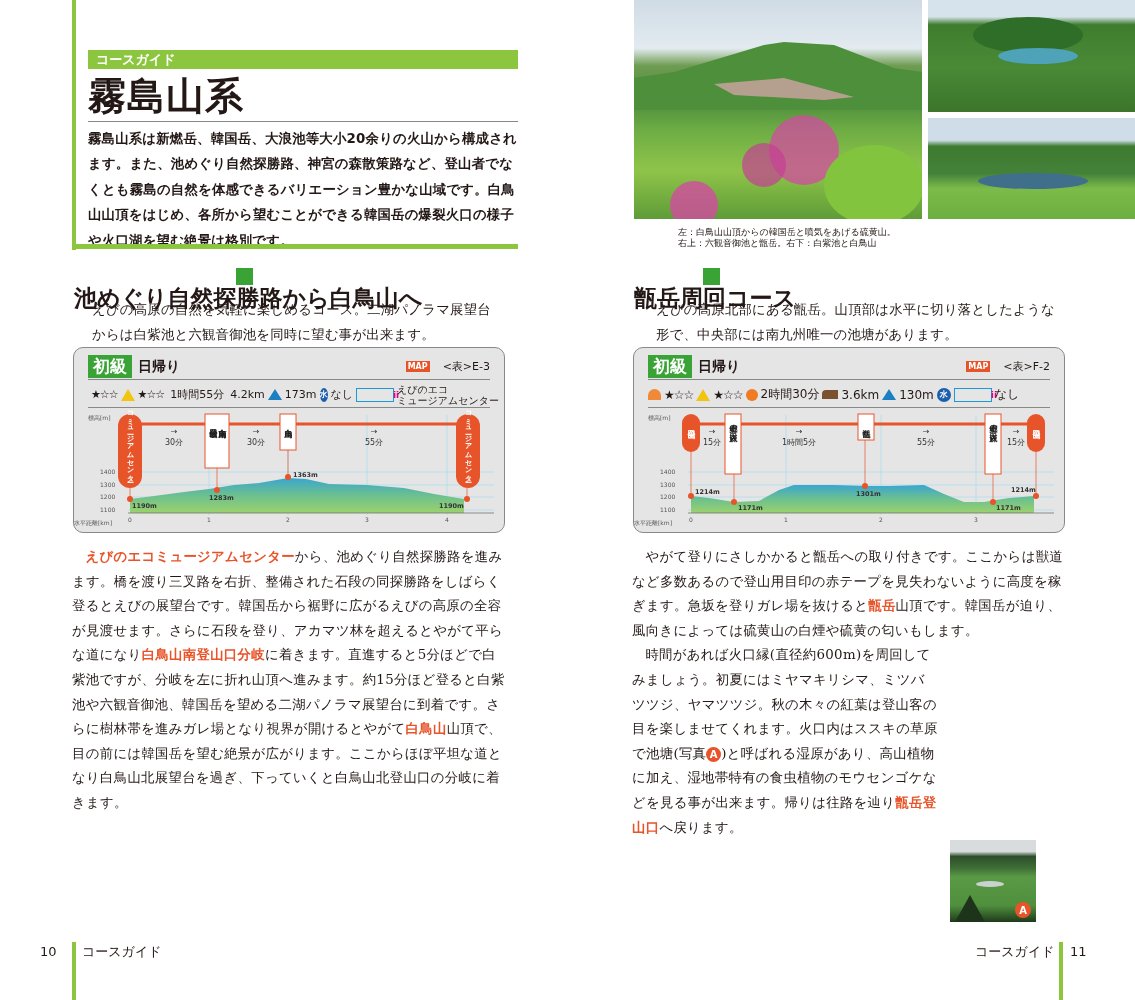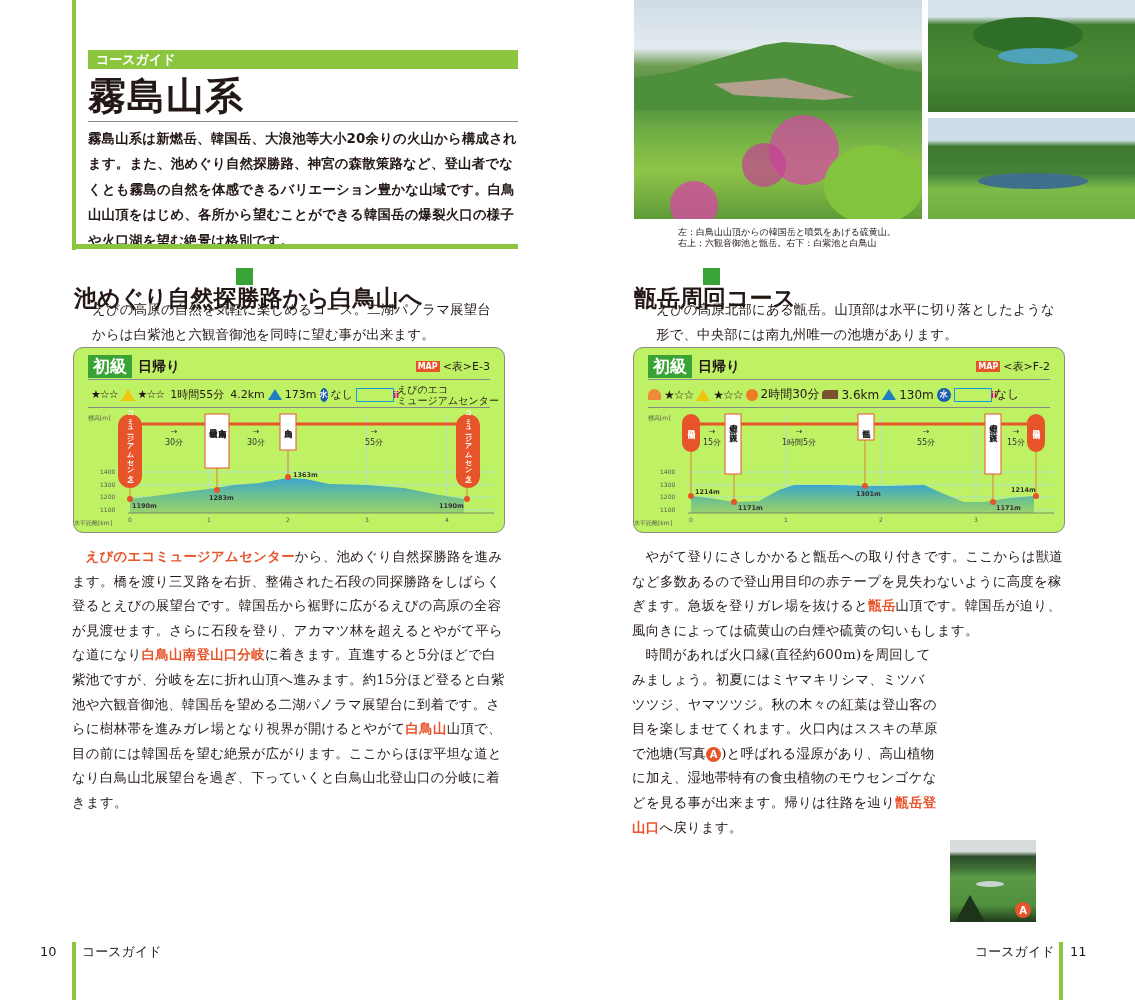--- a/index.html
+++ b/index.html
@@ -20,25 +20,25 @@
   .main-title { left: 88px; top: 72px; font-size: 38px; font-weight: bold; letter-spacing: 1px; line-height: 48px; }
   .title-rule { left: 88px; top: 121px; width: 430px; height: 1px; background: #888; }
   .intro-text { left: 88px; top: 126px; width: 432px; font-size: 13.4px; font-weight: bold; line-height: 25.4px; letter-spacing: 0.2px; }
 
   
   .sec-head { font-size: 23px; font-weight: bold; line-height: 26px; display: flex; align-items: center; flex-direction: column; }
   .sec-head .sq { width: 17px; height: 17px; background: #3aa335; margin-right: 8px; display: inline-block; }
   .sec-lead { font-size: 13.4px; line-height: 24.5px; letter-spacing: 0.2px; }
 
   
-  .card { border: 1.5px solid #888; border-radius: 10px; background: #bef264; }
+  .card { border: 1.5px solid #888; border-radius: 10px; background: #e5e5e5; }
   .card-top { position: absolute; left: 14px; top: 6px; right: 14px; height: 26px; display: flex; align-items: center; border-bottom: 1px solid #888; }
   .level-badge { background: #3aa335; color: #fff; font-weight: bold; font-size: 17px; padding: 0 5px; line-height: 23px; margin-right: 6px; }
   .trip-type { font-size: 14px; font-weight: bold; }
-  .map-ref { margin-left: auto; font-size: 11px; display: flex; align-items: center; gap: 3px; }
+  .map-ref { margin-left: auto; font-size: 11px; display: flex; align-items: center; gap: 13px; }
   .map-badge { background: #e8542a; color: #fff; font-size: 8px; font-weight: bold; padding: 1px 2px; }
   .card-stats { position: absolute; left: 14px; top: 34px; right: 14px; height: 26px; display: flex; align-items: center; border-bottom: 1px solid #888; font-size: 11px; gap: 3px; white-space: nowrap; }
   .ico-shoulder { width: 13px; height: 11px; background: #ef8a3a; border-radius: 8px 8px 0 0; display: inline-block; }
   .ico-warn { width: 0; height: 0; border-left: 7px solid transparent; border-right: 7px solid transparent; border-bottom: 12px solid #f1c40f; display: inline-block; }
   .ico-clock { width: 12px; height: 12px; border-radius: 50%; background: #ef7b22; display: inline-block; }
   .ico-boot { width: 16px; height: 9px; background: #7a5230; border-radius: 4px 0 0 0; display: inline-block; }
   .ico-mtn { width: 0; height: 0; border-left: 7px solid transparent; border-right: 7px solid transparent; border-bottom: 11px solid #1c7fc1; display: inline-block; }
   .ico-water { width: 14px; height: 14px; border-radius: 50%; background: #1c5fad; color: #fff; font-size: 8px; text-align: center; line-height: 14px; display: inline-block; font-weight: bold; }
   .ico-wc { width: 14px; height: 14px; border: 1px solid #1a9ad6; color: #e4007f; font-size: 9px; line-height: 12px; display: inline-block; font-weight: bold; padding-left: 36px; }
   .stars { letter-spacing: -1px; }

